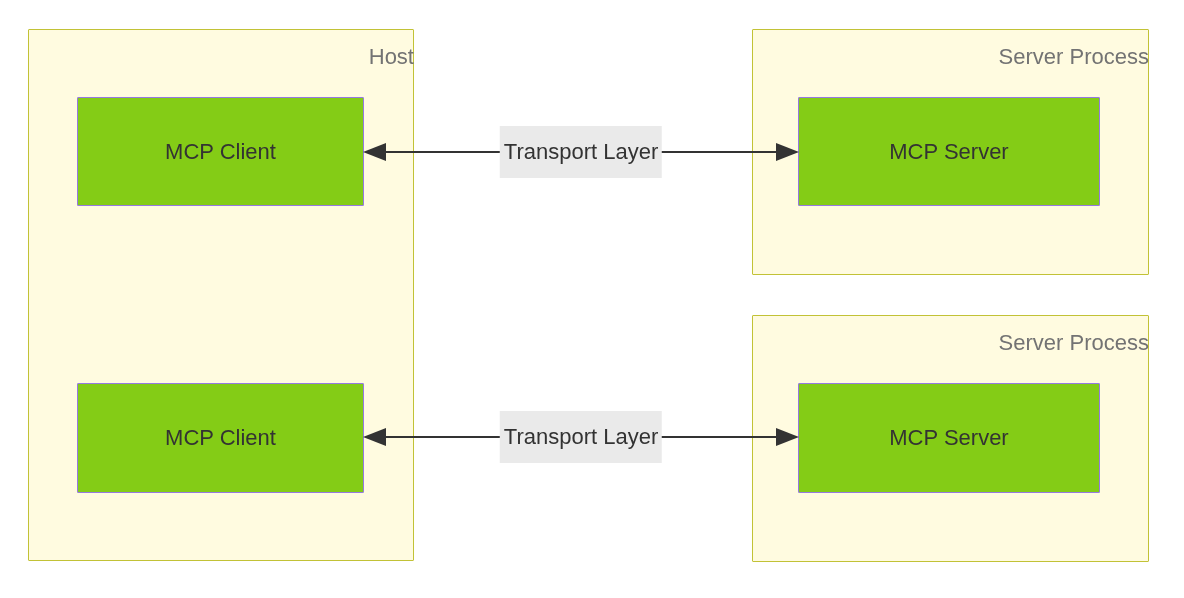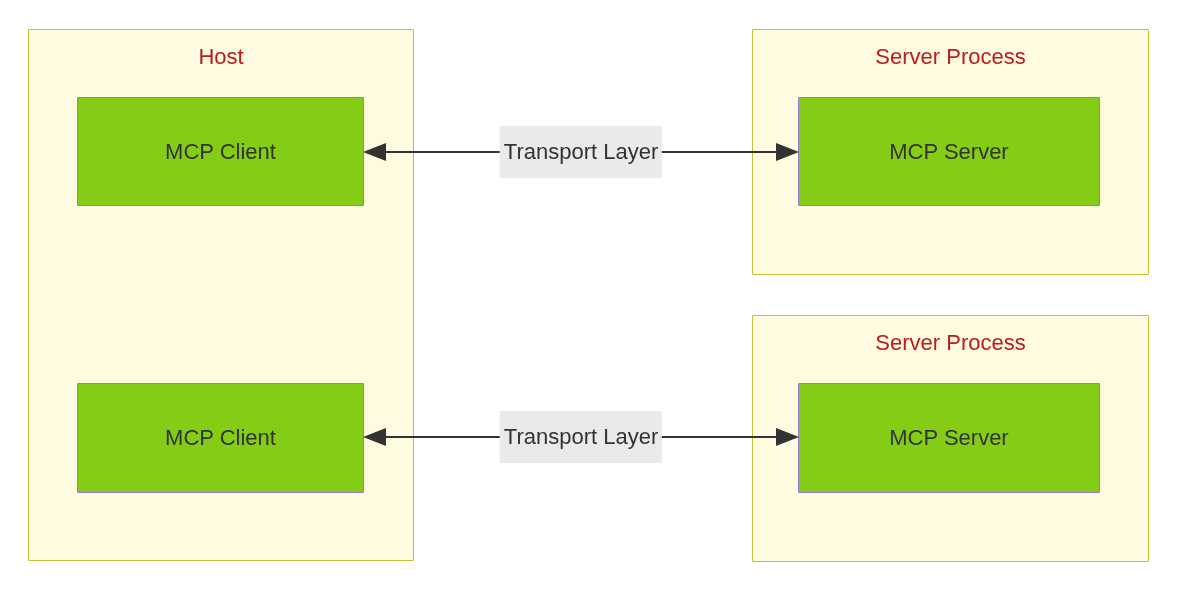--- a/index.html
+++ b/index.html
@@ -21,24 +21,24 @@
     position: absolute;
     background: #fffbe0;
     border: 1.6px solid #c2c236;
     box-sizing: border-box;
     border-radius: 1px;
   }
   .container-title {
     position: absolute;
     left: 0;
     right: 0;
-    text-align: center;
+    text-align: right;
     font-size: 22px;
     line-height: 26px;
-    color: #b91c1c;
+    color: #737373;
     white-space: nowrap;
   }
 
   
   .node-box {
     position: absolute;
     background: #84cc16;
     border: 1.6px solid #9579e0;
     box-sizing: border-box;
     border-radius: 1px;

